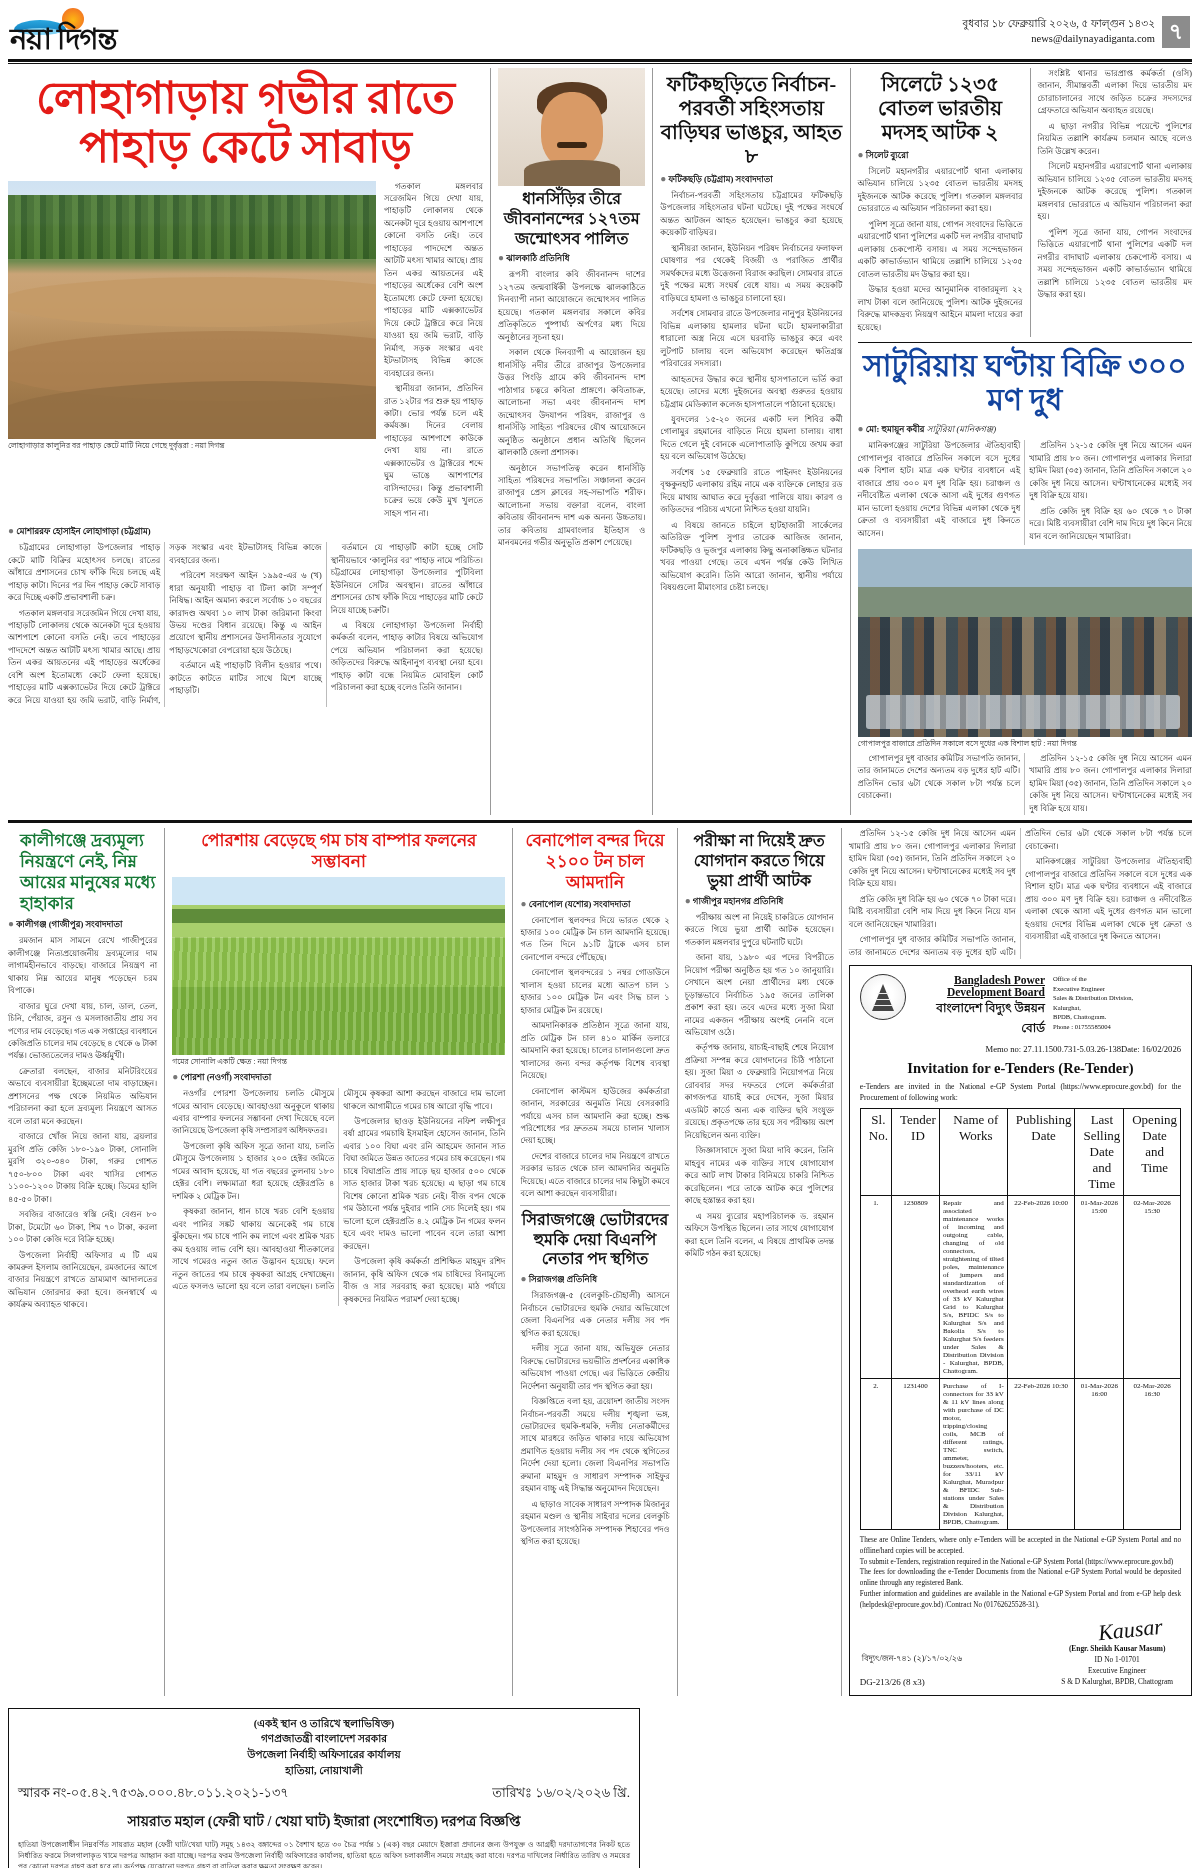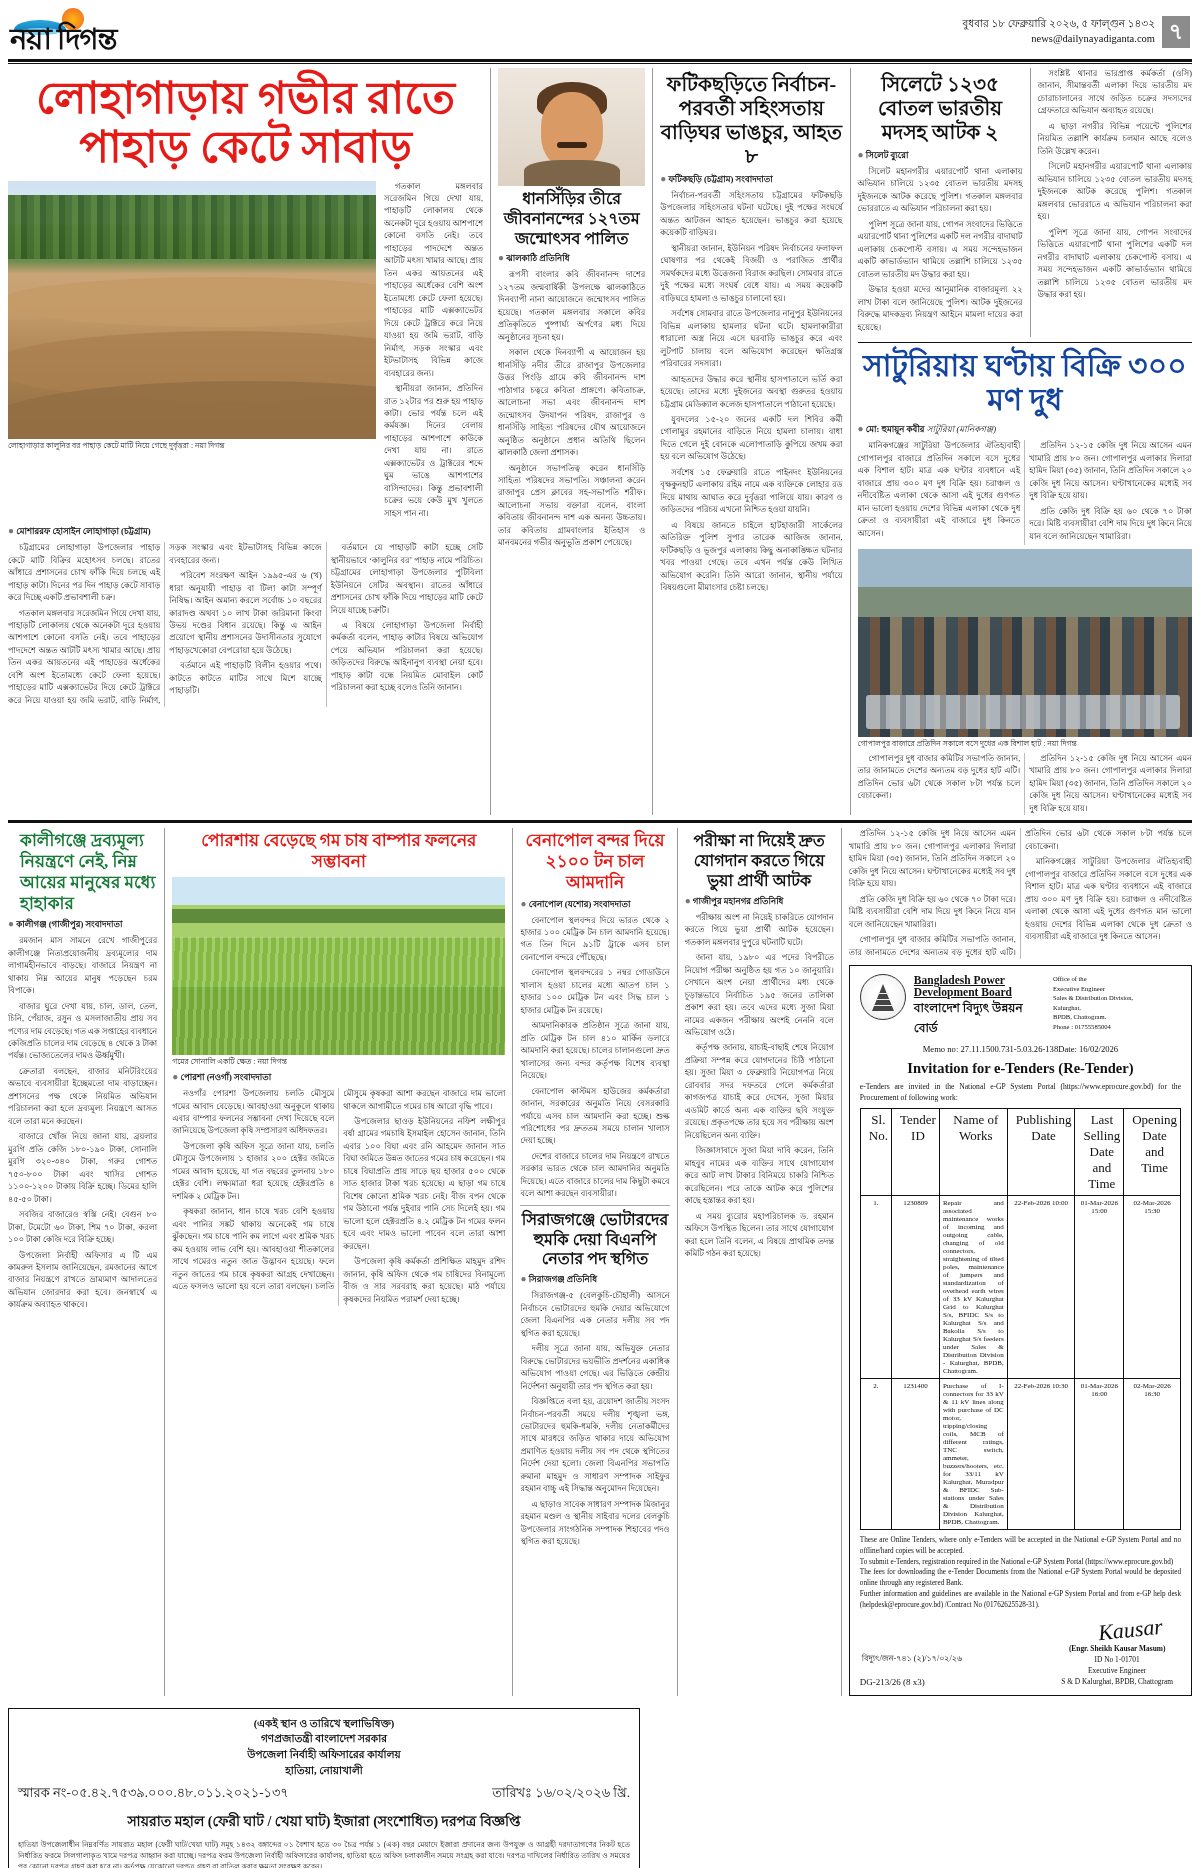--- a/index.html
+++ b/index.html
@@ -127,25 +127,25 @@
   .ad-table td.l { text-align:left; }
 
   
   .bpdb { border:1.2px solid #111; padding:8px 10px; margin-top:6px; font-family:"Liberation Serif", serif; }
   .bpdb-head { display:flex; gap:8px; align-items:flex-start; }
   .bpdb-logo { width:46px; height:46px; border-radius:50%; border:1.5px solid #333;
     background:radial-gradient(circle at 50% 45%, #fff 30%, #e7e7e7 100%); position:relative; flex:0 0 auto; }
   .bpdb-logo .tower { position:absolute; left:50%; top:9px; transform:translateX(-50%);
     width:0; height:0; border-left:11px solid transparent; border-right:11px solid transparent; border-bottom:27px solid #444; }
   .bpdb-logo .tbar { position:absolute; left:50%; transform:translateX(-50%); height:1.4px; background:#eee; }
-  .bpdb-title { flex:1; text-align:left; }
+  .bpdb-title { flex:1; text-align:right; }
   .bpdb-en { font-size:11.5px; font-weight:bold; text-decoration:underline; }
   .bpdb-bn { font-size:12px; font-weight:bold; margin-top:1px; }
   .bpdb-office { width:128px; font-size:6.6px; line-height:1.45; text-align:left; flex:0 0 auto; }
-  .bpdb-memo { font-size:8.6px; margin-top:5px; display:flex; justify-content:center; }
+  .bpdb-memo { font-size:8.6px; margin-top:5px; display:flex; justify-content:flex-end; }
   .bpdb-invite { text-align:center; font-size:14.5px; font-weight:bold; margin:6px 0 4px 0; }
   .bpdb-intro { font-size:7.6px; line-height:1.45; text-align:justify; }
   .t-table { width:100%; border-collapse:collapse; font-size:7px; margin-top:5px; }
   .t-table th, .t-table td { border:0.9px solid #111; padding:3px 3px; vertical-align:top; }
   .t-table th { text-align:center; font-weight:normal; font-size:13px;padding-left:8px; }
   .t-table td.c { text-align:center; }
   .t-table td.j { text-align:justify; }
   .bpdb-notes { font-size:7.2px; line-height:1.5; text-align:justify; margin-top:5px; }
   .bpdb-sig { margin-top:6px; position:relative; height:70px; }
   .bpdb-sig .sg { position:absolute; right:18px; top:0; font-size:22px; font-style:italic; transform:rotate(-6deg); }
@@ -309,21 +309,21 @@
 
   <div class="grid" style="margin-top:5px;">
 
     <div class="colB" style="width:150px;">
       <h3 class="grn-sm-head">কালীগঞ্জে দ্রব্যমূল্য নিয়ন্ত্রণে নেই, নিম্ন আয়ের মানুষের মধ্যে হাহাকার</h3>
       <div class="byline">
         <span class="dot">●</span> <span>কালীগঞ্জ (গাজীপুর) সংবাদদাতা</span>
       </div>
       <div class="body-txt">
         <p>রমজান মাস সামনে রেখে গাজীপুরের কালীগঞ্জে নিত্যপ্রয়োজনীয় দ্রব্যমূল্যের দাম লাগামহীনভাবে বাড়ছে। বাজারে নিয়ন্ত্রণ না থাকায় নিম্ন আয়ের মানুষ পড়েছেন চরম বিপাকে।</p>
-        <p>বাজার ঘুরে দেখা যায়, চাল, ডাল, তেল, চিনি, পেঁয়াজ, রসুন ও মসলাজাতীয় প্রায় সব পণ্যের দাম বেড়েছে। গত এক সপ্তাহের ব্যবধানে কেজিপ্রতি চালের দাম বেড়েছে ৪ থেকে 3 টাকা পর্যন্ত। ভোজ্যতেলের দামও ঊর্ধ্বমুখী।</p>
+        <p>বাজার ঘুরে দেখা যায়, চাল, ডাল, তেল, চিনি, পেঁয়াজ, রসুন ও মসলাজাতীয় প্রায় সব পণ্যের দাম বেড়েছে। গত এক সপ্তাহের ব্যবধানে কেজিপ্রতি চালের দাম বেড়েছে ৪ থেকে ৬ টাকা পর্যন্ত। ভোজ্যতেলের দামও ঊর্ধ্বমুখী।</p>
         <p>ক্রেতারা বলছেন, বাজার মনিটরিংয়ের অভাবে ব্যবসায়ীরা ইচ্ছেমতো দাম বাড়াচ্ছেন। প্রশাসনের পক্ষ থেকে নিয়মিত অভিযান পরিচালনা করা হলে দ্রব্যমূল্য নিয়ন্ত্রণে আসত বলে তারা মনে করছেন।</p>
         <p>বাজারে খোঁজ নিয়ে জানা যায়, ব্রয়লার মুরগি প্রতি কেজি ১৮০-১৯০ টাকা, সোনালি মুরগি ৩২০-৩৪০ টাকা, গরুর গোশত ৭৫০-৮০০ টাকা এবং খাসির গোশত ১১০০-১২০০ টাকায় বিক্রি হচ্ছে। ডিমের হালি ৪৫-৫০ টাকা।</p>
         <p>সবজির বাজারেও স্বস্তি নেই। বেগুন ৮০ টাকা, টমেটো ৬০ টাকা, শিম ৭০ টাকা, করলা ১০০ টাকা কেজি দরে বিক্রি হচ্ছে।</p>
         <p>উপজেলা নির্বাহী অফিসার এ টি এম কামরুল ইসলাম জানিয়েছেন, রমজানের আগে বাজার নিয়ন্ত্রণে রাখতে ভ্রাম্যমাণ আদালতের অভিযান জোরদার করা হবে। জনস্বার্থে এ কার্যক্রম অব্যাহত থাকবে।</p>
       </div>
     </div>
 
     <div class="vrule"></div>
 
     <div style="width:335px;">

